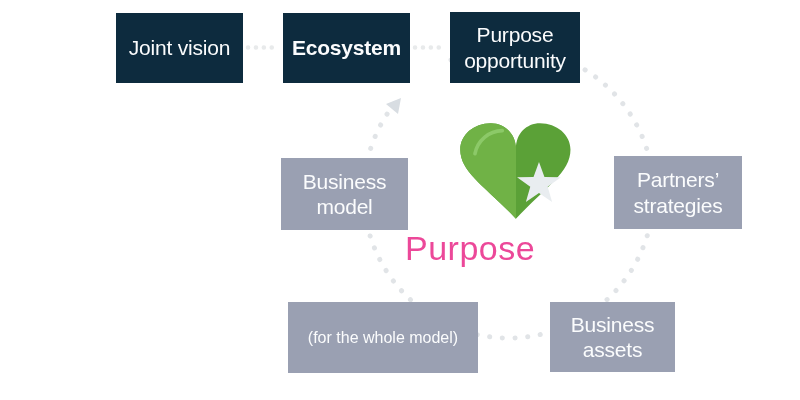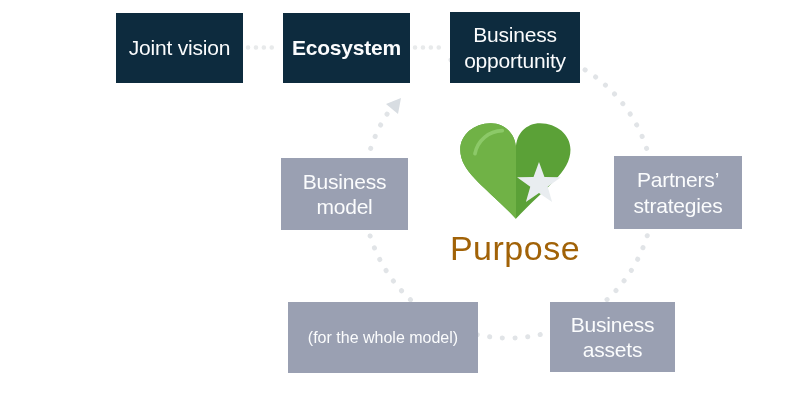--- a/index.html
+++ b/index.html
@@ -18,22 +18,22 @@
   #n-jv{left:88px;top:13px;width:127px;height:70px;}
   #n-eco{left:255px;top:13px;width:127px;height:70px;font-weight:bold;}
   #n-bo{left:422px;top:12px;width:130px;height:71px;}
   #n-bm{left:253px;top:158px;width:127px;height:72px;align-items:center;}
   #n-ps{left:586px;top:156px;width:128px;height:73px;}
   #n-vp{left:260px;top:302px;width:190px;height:71px;}
   #n-da{left:522px;top:302px;width:125px;height:70px;}
   .node .sub{font-size:16px;letter-spacing:0;margin-top:1px;}
   .heart-wrap{position:absolute;left:427px;top:118px;width:126px;height:106px;}
   .purpose{
-    position:absolute;left:377px;top:229px;width:220px;text-align:center;
-    font-size:34px;font-weight:300;color:#a16207;letter-spacing:0.5px;
+    position:absolute;left:377px;top:229px;width:220px;
+    font-size:34px;font-weight:300;color:#ec4899;letter-spacing:0.5px;
   }
 </style>
 </head>
 <body>
 
 <div class="canvas">
 
   <svg class="bg-svg" width="800" height="400" viewBox="0 0 800 400">
 
     <path d="M 423 60 A 145 145 0 1 1 367 103" fill="none" stroke="#e1e4e7" stroke-width="5" stroke-dasharray="0.1 12.6" stroke-linecap="round"></path>
@@ -45,21 +45,21 @@
     <line x1="387" y1="47.5" x2="418" y2="47.5" stroke="#e8eaeb" stroke-width="4.5" stroke-dasharray="0.1 7.8" stroke-linecap="round"></line>
   </svg>
 
   <div class="node navy" id="n-jv">
     <span class="lbl">Joint vision</span>
   </div>
   <div class="node navy" id="n-eco">
     <span class="lbl">Ecosystem</span>
   </div>
   <div class="node navy" id="n-bo">
-    <span class="lbl">Business opportunity</span>
+    <span class="lbl">Purpose opportunity</span>
   </div>
 
   <div class="node gray" id="n-bm">
     <span class="lbl">Business model</span>
   </div>
   <div class="node gray" id="n-ps">
     <span class="lbl">Partners’ strategies</span>
   </div>
   <div class="node gray" id="n-da">
     <span class="lbl">Business assets</span>

